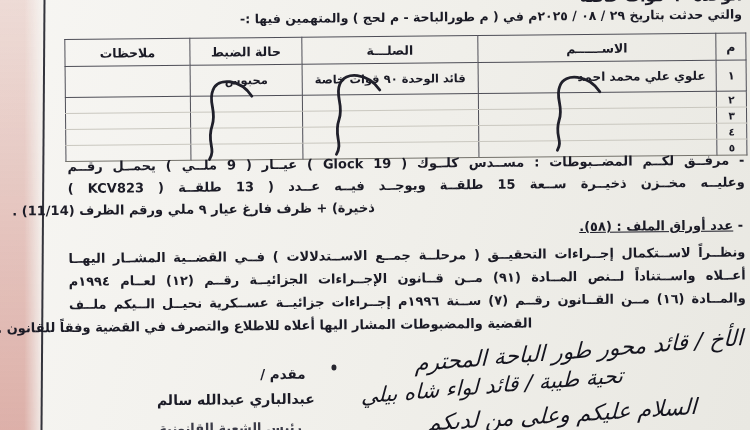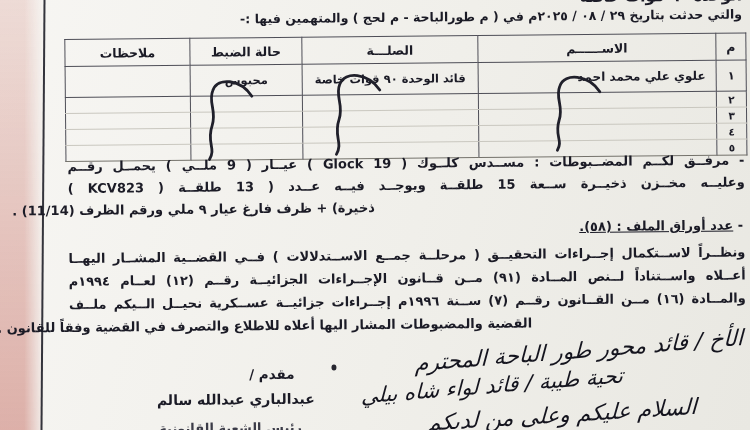--- a/index.html
+++ b/index.html
@@ -25,21 +25,21 @@
   tr.light td{height:13px;border-top:1px solid #c9c7bf;border-bottom:1px solid #c9c7bf;font-size:10.5px;}
   tr.light:last-child td{border-bottom:1.3px solid #74726b;}
   .curves{position:absolute;inset:0;pointer-events:none;}
   .seized{position:absolute;top:153px;right:5px;left:68px;font-size:13px;line-height:22px;direction:rtl;}
   .jline{text-align:justify;text-align-last:justify;}
   .indent-line{text-align:right;padding-right:370px;white-space:nowrap;}
   .filepages{position:absolute;top:221px;right:7px;direction:rtl;font-size:13px;white-space:nowrap;}
   .filepages .ul{text-decoration:underline;}
   .legal{position:absolute;top:244px;right:5px;left:68px;font-size:13px;line-height:23px;direction:rtl;}
   .legal .last{text-align:right;padding-right:214px;white-space:nowrap;text-align-last:auto;}
-  .sig-rank{position:absolute;top:365px;right:457px;font-size:13.5px;direction:rtl;white-space:nowrap;}
+  .sig-rank{position:absolute;top:365px;right:446px;font-size:13.5px;direction:rtl;white-space:nowrap;}
   .sig-name{position:absolute;top:390px;right:437px;font-size:14px;direction:rtl;white-space:nowrap;}
   .sig-title{position:absolute;top:419px;right:450px;font-size:13px;color:#3c3c48;direction:rtl;white-space:nowrap;}
   .hw{position:absolute;direction:rtl;font-weight:400;font-style:italic;color:#14141e;letter-spacing:.5px;white-space:nowrap;}
   .hw1{top:340px;right:8px;font-size:22px;transform:rotate(-4deg) skewX(-6deg);}
   .hw2{top:375px;right:128px;font-size:21px;transform:rotate(-4deg) skewX(-6deg);}
   .hw3{top:404px;right:55px;font-size:22px;transform:rotate(-3deg) skewX(-6deg);}
   .stray-dot{position:absolute;left:330px;top:364px;width:5px;height:6px;background:#26262f;border-radius:50%;}
 </style>
 </head>
 <body>

